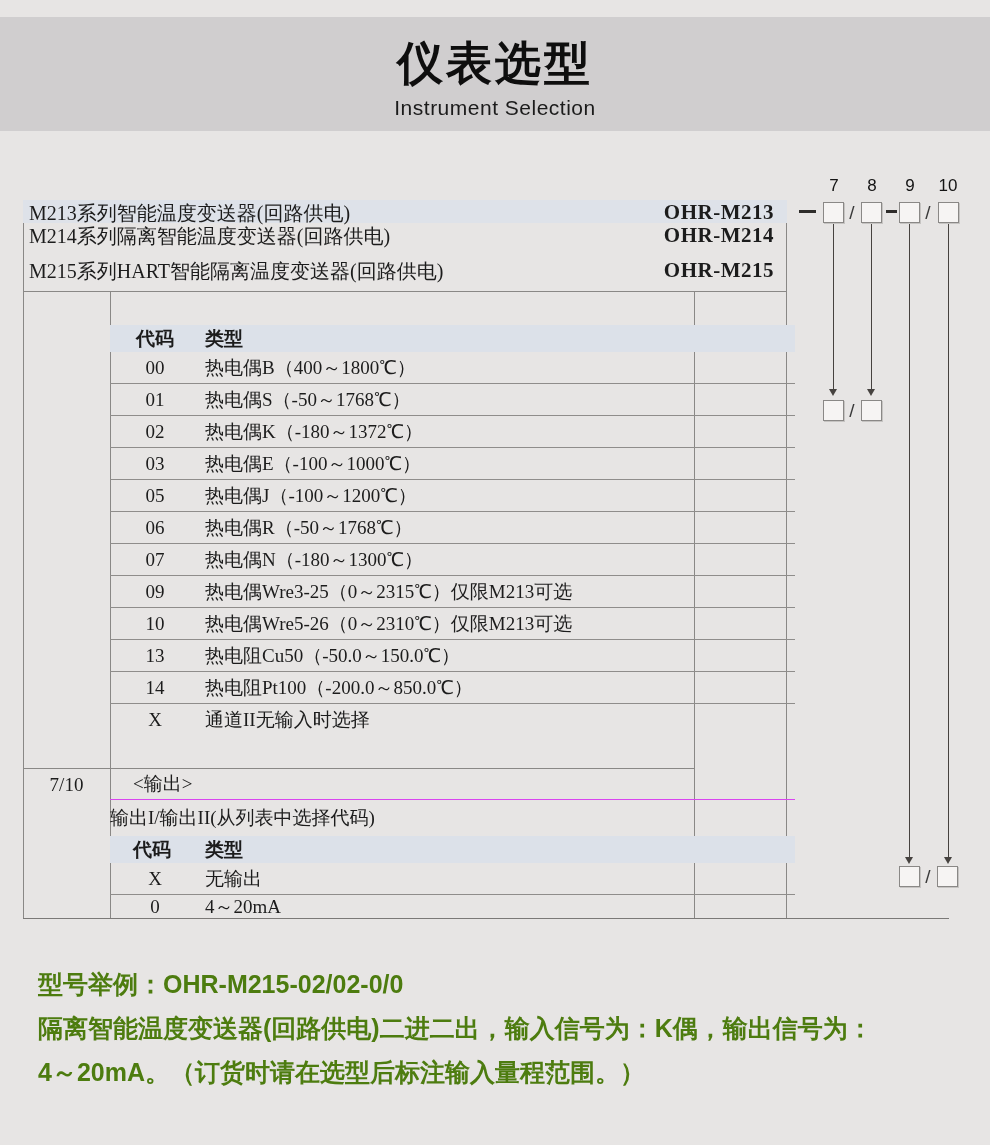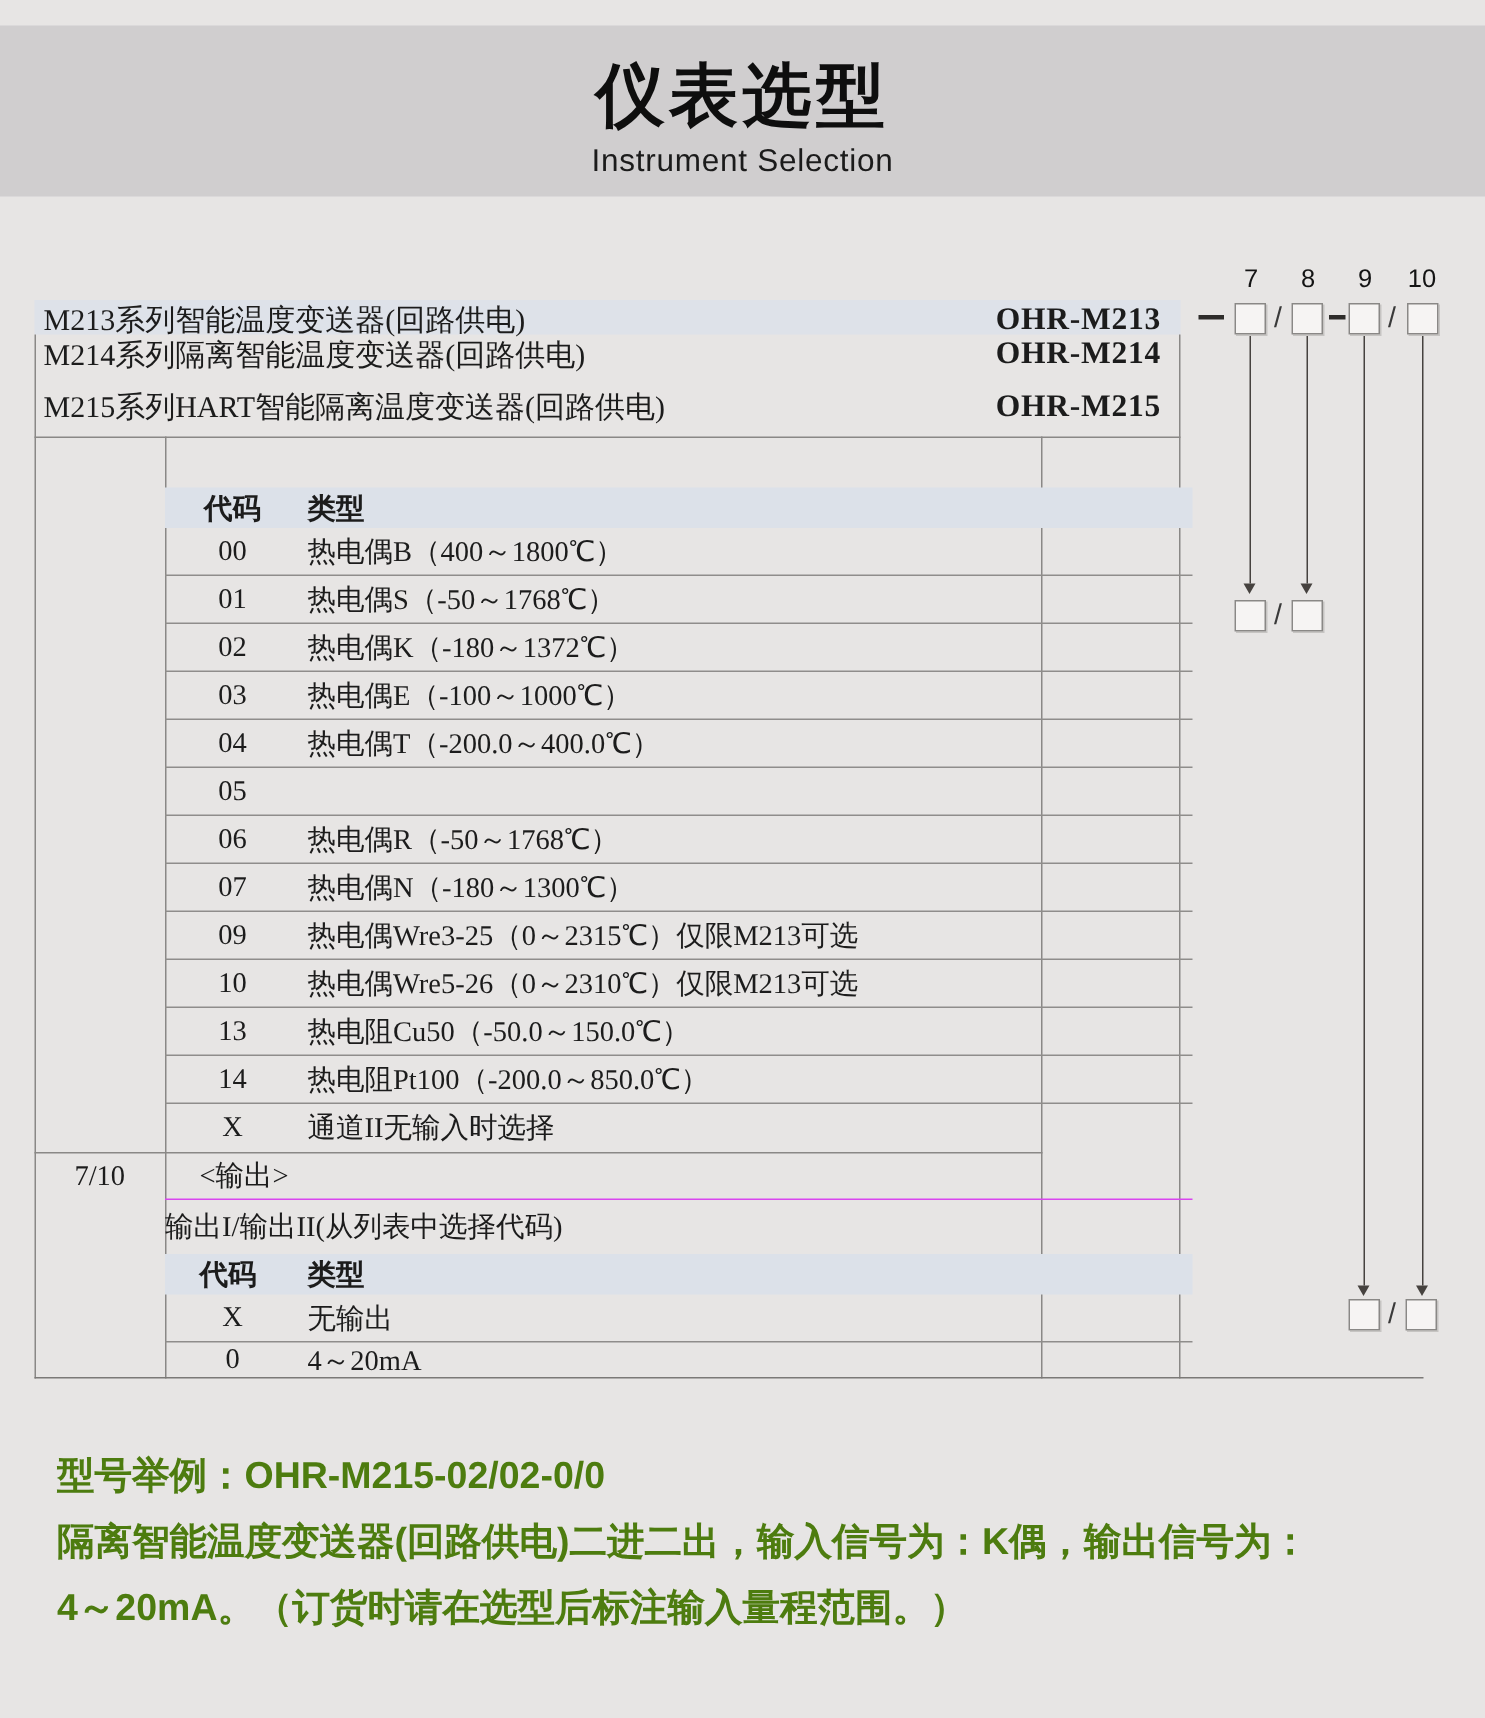--- a/index.html
+++ b/index.html
@@ -122,25 +122,22 @@
       </div>
     <div class="t-row">
         <span class="ccode">02</span>
         <span class="ctype">热电偶K（-180～1372℃）</span>
       </div>
     <div class="t-row">
         <span class="ccode">03</span>
         <span class="ctype">热电偶E（-100～1000℃）</span>
       </div>
     <div class="t-row">
-        <span class="ccode">04</span>
-        <span class="ctype">热电偶T（-200.0～400.0℃）</span>
-      </div>
-    <div class="t-row">
         <span class="ccode">05</span>
+        <span class="ctype">热电偶J（-100～1200℃）</span>
       </div>
     <div class="t-row">
         <span class="ccode">06</span>
         <span class="ctype">热电偶R（-50～1768℃）</span>
       </div>
     <div class="t-row">
         <span class="ccode">07</span>
         <span class="ctype">热电偶N（-180～1300℃）</span>
       </div>
     <div class="t-row">

